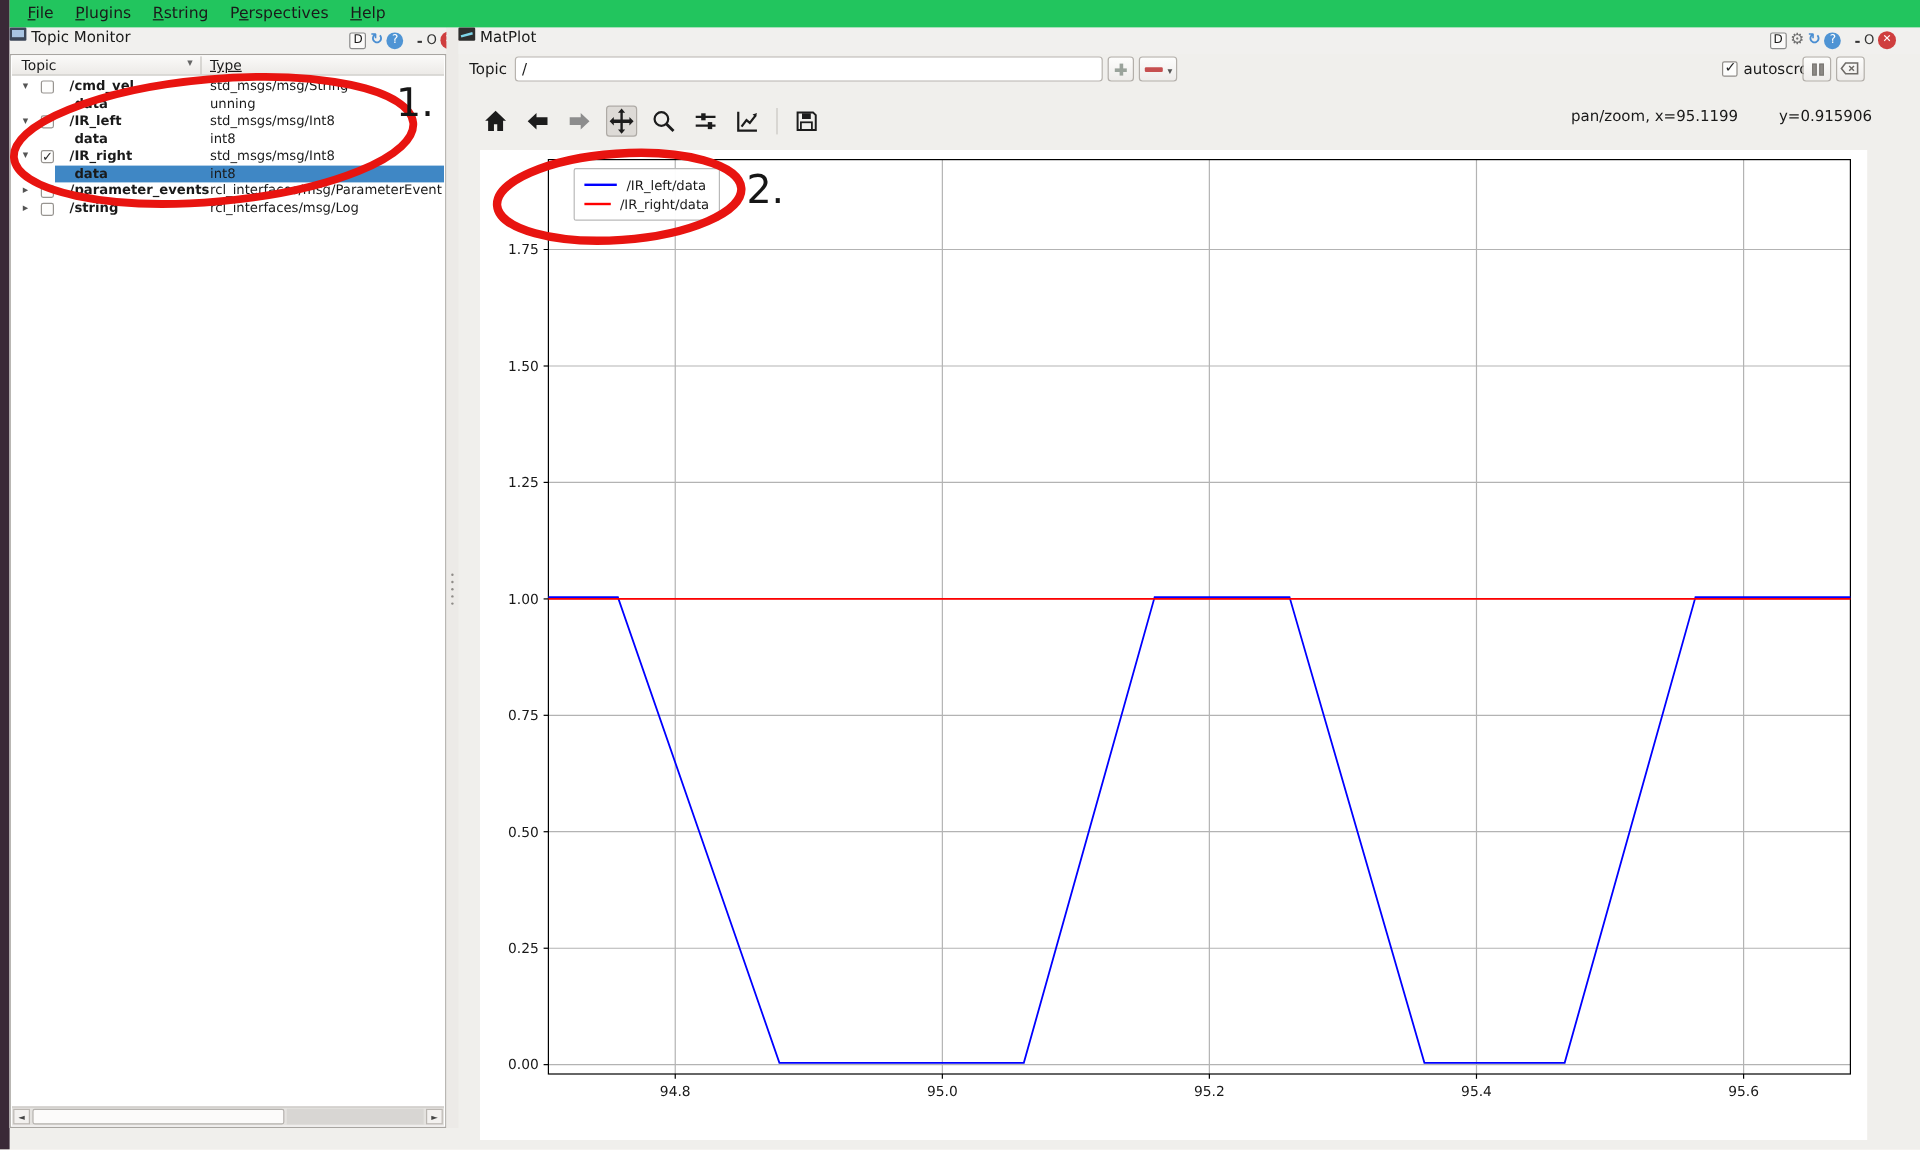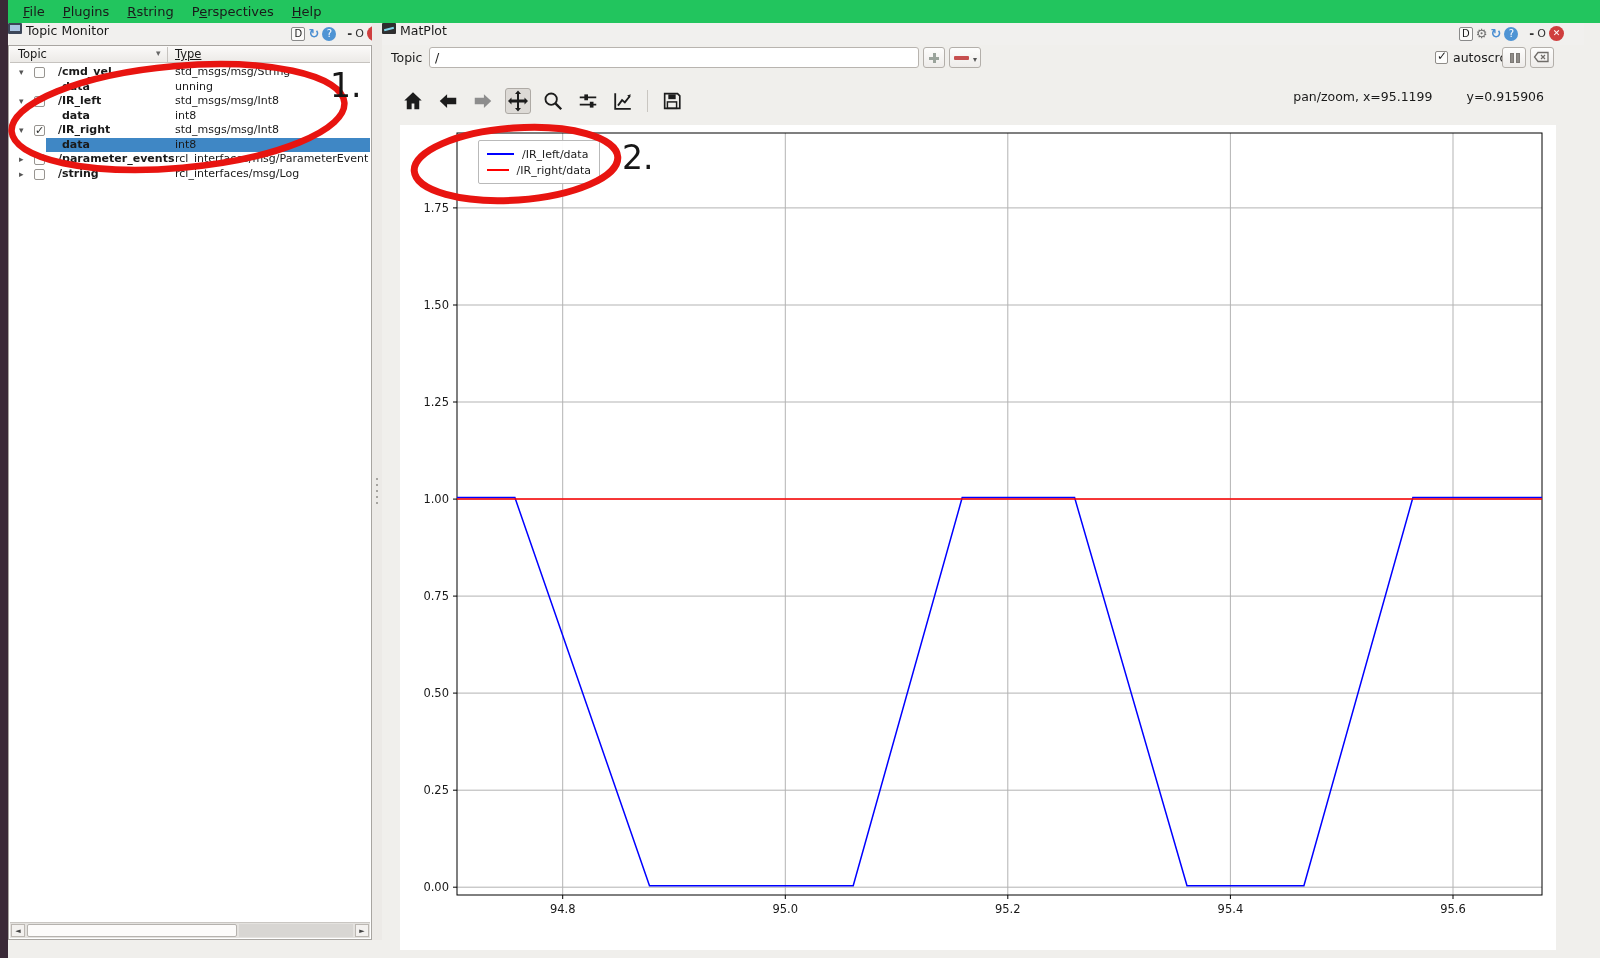--- a/index.html
+++ b/index.html
@@ -54,21 +54,21 @@
   #sb-right { right:1px; }
   #sb-thumb { position:absolute; left:17px; top:1px; width:210px; height:13px; background:#fcfbfa; border:1px solid #b5b2ae; border-radius:2px; }
   #sb-track-rest { position:absolute; left:229px; right:17px; top:1px; height:13px; background:#d8d6d3; }
 
   
   #splitter { position:absolute; left:372px; top:23px; width:10px; height:917px; background:#eceae7; }
   #splitter .dots { position:absolute; left:4px; top:455px; }
   #splitter .dots i { display:block; width:2px; height:2px; background:#8f8c88; border-radius:50%; margin-bottom:4px; }
 
   
-  #mp-panel { position:absolute; left:382px; top:23px; right:16px; height:935px; }
+  #mp-panel { position:absolute; left:382px; top:23px; right:0; height:935px; }
   #mp-title-icon, #tm-title-icon { display:inline-block; width:14px; height:11px; position:relative; margin-right:2px; }
   #tm-title-icon { background:#3c4658; border-radius:1px; }
   #tm-title-icon::after { content:""; position:absolute; left:2px; top:2px; right:2px; bottom:3px; background:#a9c4e2; }
   #mp-title-icon { background:#2e2e2e; border-radius:1px; }
   #mp-title-icon::after { content:""; position:absolute; left:2px; top:5px; width:10px; height:2px; background:#7fd4e8; transform:rotate(-15deg); }
 
   #mp-controls { position:absolute; left:0; top:22px; right:0; height:26px; font-size:12.5px; }
   #topic-label { position:absolute; left:9px; top:5px; }
   #topic-input { position:absolute; left:47px; top:2px; width:490px; height:21px; background:#fff; border:1px solid #b8b4af; border-radius:3px; font-size:12.5px; padding:1px 5px; font-family:inherit; color:#1a1a1a; }
   .small-btn { position:absolute; top:2px; height:21px; background:linear-gradient(#fdfdfc,#eeecea); border:1px solid #b3afaa; border-radius:3px; }

